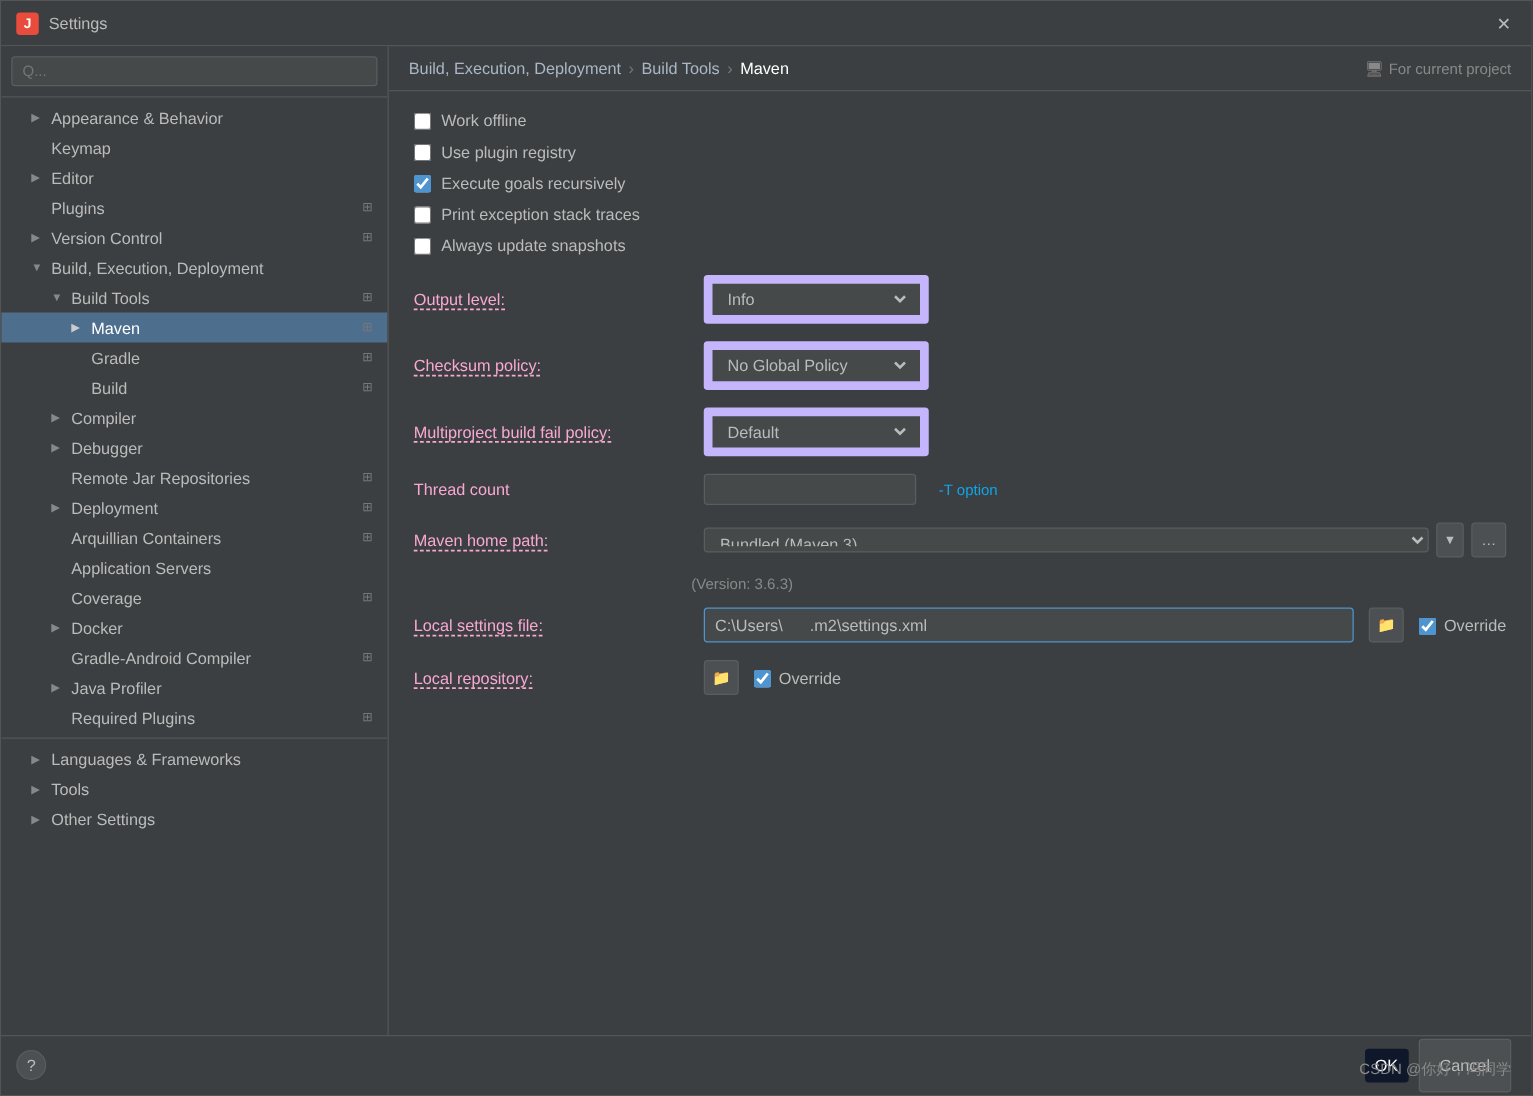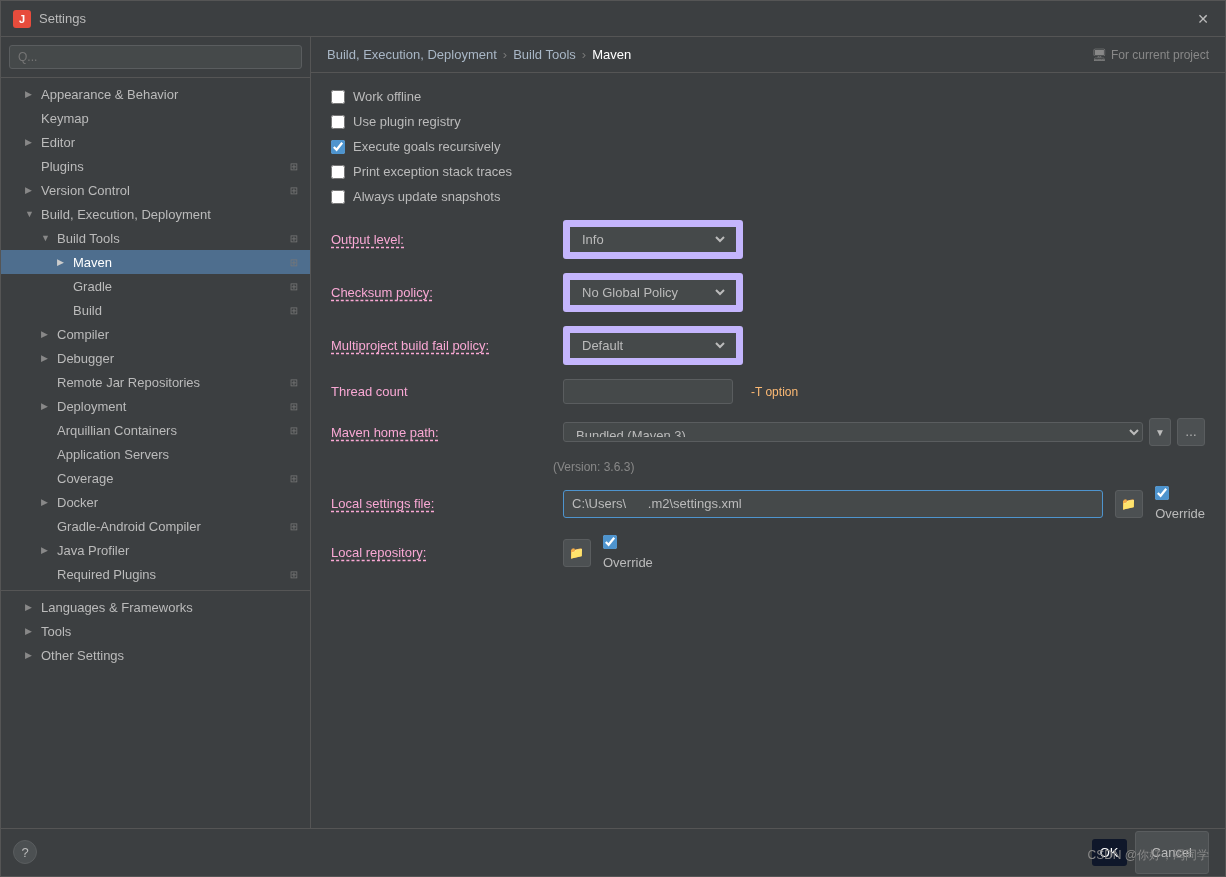--- a/index.html
+++ b/index.html
@@ -250,21 +250,21 @@
       border: 1px solid #5a5d5f;
       color: #bbbbbb;
       padding: 4px 8px;
       border-radius: 3px;
       font-size: 13px;
       width: 170px;
       outline: none;
     }
     
     .t-option-label {
-      color: #fdba74;
+      color: #0ea5e9;
       font-size: 12px;
       margin-left: 6px;
     }
     
     .maven-home-row {
       display: flex;
       align-items: center;
       gap: 6px;
       flex: 1;
     }
@@ -331,24 +331,23 @@
       outline: none;
       height: 28px;
     }
     
     .path-input.local-repo {
       border-color: #e74c3c;
     }
     
     .override-checkbox {
       display: flex;
-      align-items: flex-start;
+      align-items: flex-end;
       gap: 6px;
       flex-shrink: 0;
-      flex-direction: column;
     }
     
     .override-label {
       color: #bbbbbb;
       font-size: 13px;
     }
     
     
     .bottom-bar {
       height: 48px;

